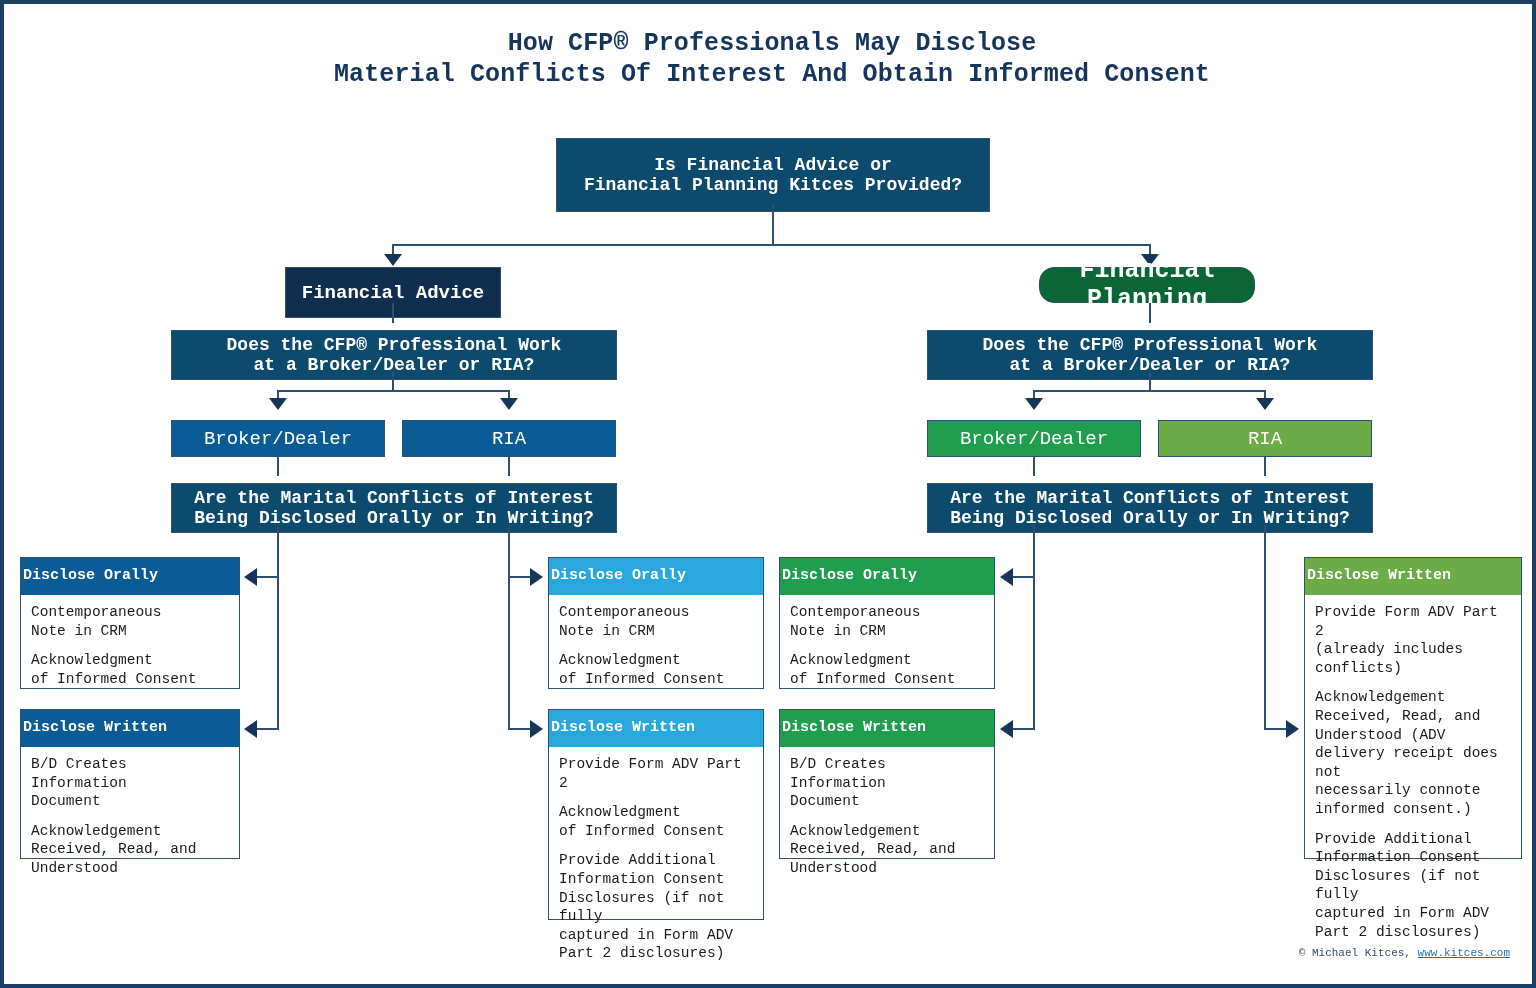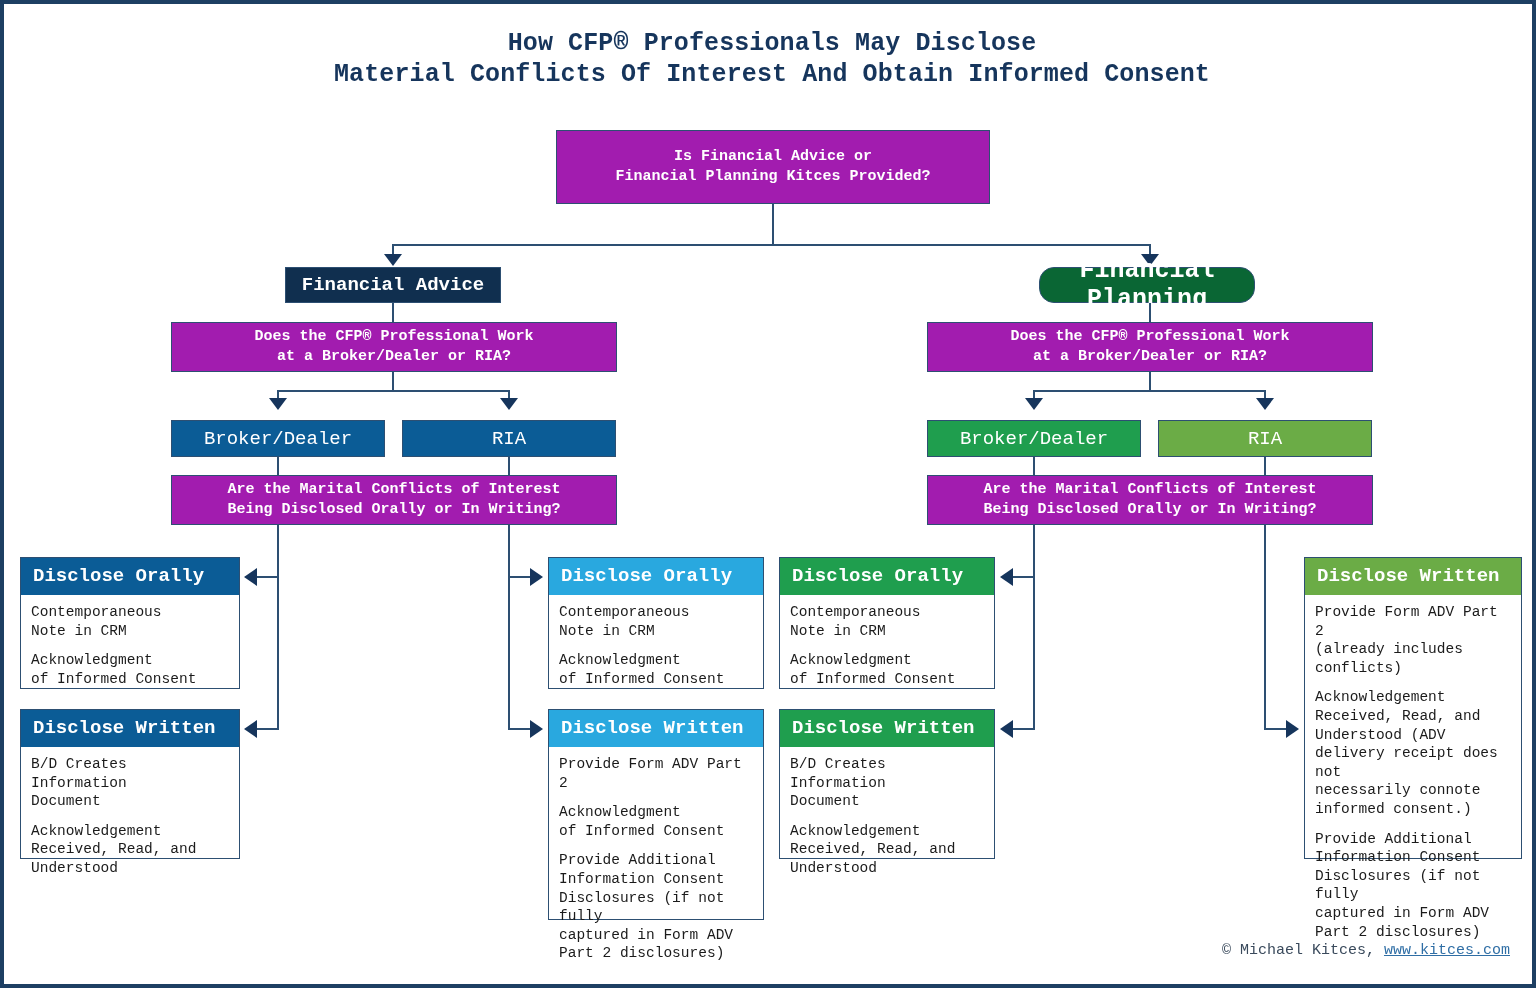--- a/index.html
+++ b/index.html
@@ -25,37 +25,37 @@
   }
 
   
   .node{
     position:absolute;box-sizing:border-box;
     border:1.5px solid #2d4f72;
     display:flex;align-items:center;justify-content:center;
     text-align:center;
     color:#ffffff;font-weight:bold;
   }
-  .gray{background:#a21caf;font-size:15px;line-height:20px;}
+  .gray{background:#0c4a6e;font-size:18px;line-height:20px;margin-top:8px;}
   .navy{background:#102f4f;font-size:19px;}
   .dgreen{background:#0a6634;font-size:25px;border-radius:15px;}
   .mblue{background:#0b5c96;font-size:19px;font-weight:normal;}
   .mgreen{background:#1f9e4e;font-size:19px;font-weight:normal;}
   .lgreen{background:#6bac46;font-size:19px;font-weight:normal;}
 
   
   .card{
     position:absolute;box-sizing:border-box;
     border:1.5px solid #2d4f72;
     background:#ffffff;
   }
   .card-head{
     box-sizing:border-box;
-    color:#ffffff;font-weight:bold;font-size:19px;
-    padding:7px 0 8px 12px;
+    color:#ffffff;font-weight:bold;font-size:15px;
+    padding:7px 0 8px 2px;
     line-height:22px;
   }
   .h-navy{background:#0b5c96;}
   .h-lblue{background:#29a8df;}
   .h-mgreen{background:#1f9e4e;}
   .h-lgreen{background:#6bac46;}
   .card-body{
     padding:8px 10px 9px 10px;
     color:#1b1b1b;font-size:14.5px;line-height:18.6px;
   }
@@ -76,21 +76,21 @@
         border-top:9px solid transparent;border-bottom:9px solid transparent;
         border-right:13px solid #16355c;}
 
   
   #footnote{
     position:absolute;left:22px;bottom:22px;
     color:#2b3b4d;font-size:17px;font-weight:bold;
   }
   #copyright{
     position:absolute;right:22px;bottom:25px;
-    color:#3a4a5c;font-size:15px;
+    color:#3a4a5c;font-size:11px;
   }
   #copyright .lnk{color:#2f6ea5;text-decoration:underline;}
 </style>
 </head>
 <body>
 
 <div id="page">
 
   <div id="title">
     <div>How CFP® Professionals May Disclose</div>
@@ -104,21 +104,21 @@
     </div>
   </div>
 
   <div class="ln vl" style="left:768px;top:200px;height:42px;"></div>
   <div class="ln hl" style="left:389px;top:240px;width:757px;"></div>
   <div class="ln vl" style="left:388px;top:240px;height:14px;"></div>
   <div class="ln vl" style="left:1145px;top:240px;height:14px;"></div>
   <div class="arr-d" style="left:380px;top:250px;"></div>
   <div class="arr-d" style="left:1137px;top:250px;"></div>
 
-  <div class="node navy" style="left:281px;top:263px;width:216px;height:36px;">
+  <div class="node navy" style="left:281px;top:263px;width:216px;height:51px;">
     <span>Financial Advice</span>
   </div>
   <div class="ln vl" style="left:388px;top:299px;height:20px;"></div>
 
   <div class="node gray" style="left:167px;top:318px;width:446px;height:50px;">
     <div>
       <div>Does the CFP® Professional Work</div>
       <div>at a Broker/Dealer or RIA?</div>
     </div>
   </div>

